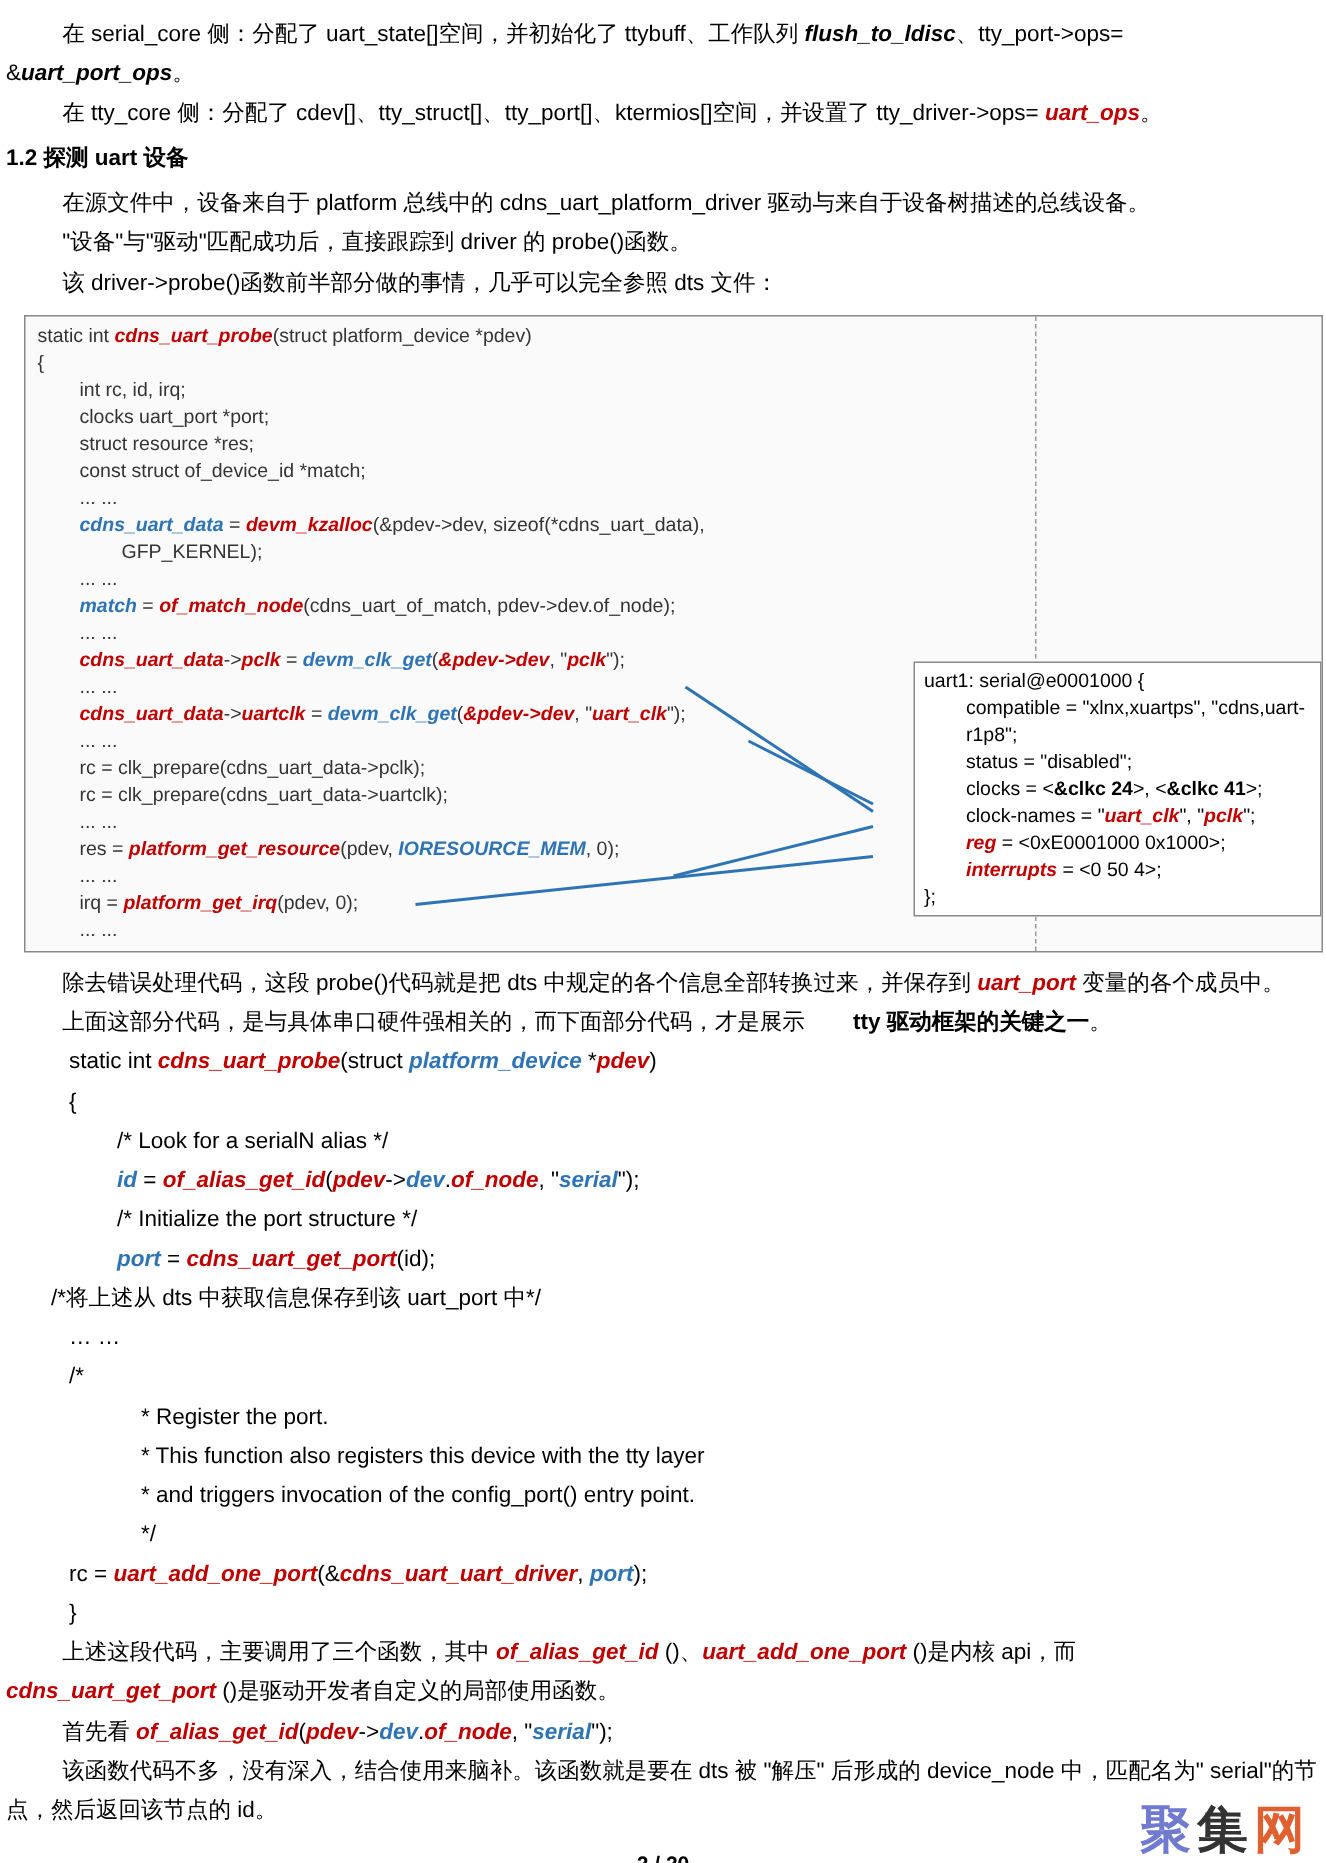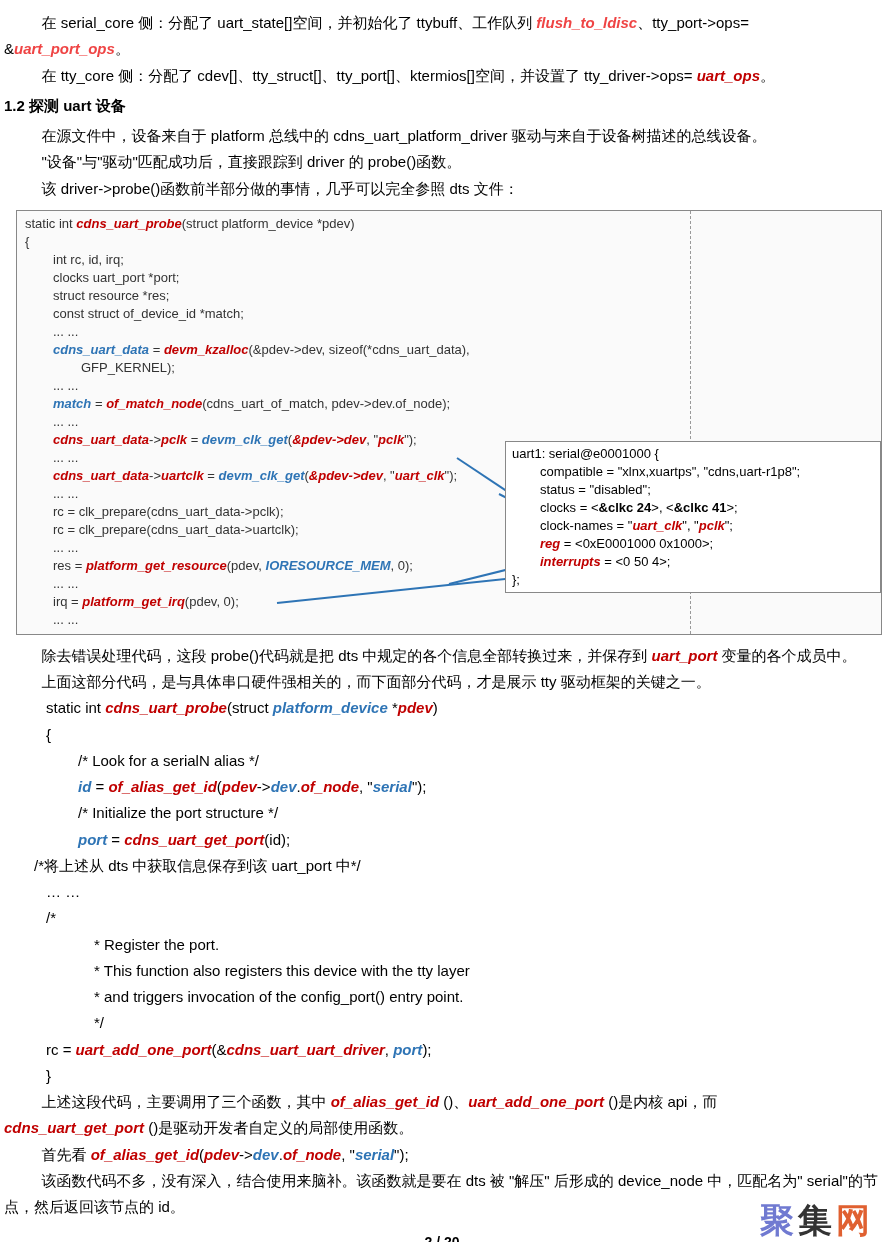--- a/index.html
+++ b/index.html
@@ -11,21 +11,21 @@
     line-height: 1.75;
     color: #000;
     background: #fff;
     width: 884px;
   }
   .para { text-indent: 2.5em; margin: 0; }
   .no-indent { text-indent: 0; margin: 0; }
   .heading { font-weight: bold; font-size: 15px; margin: 4px 0; }
   .red { color: #c00000; font-style: italic; font-weight: bold; }
   .blue { color: #2e74b5; font-style: italic; font-weight: bold; }
-  .teal { color: #ef4444; font-style: italic; font-weight: bold; }
+  .teal { color: #000000; font-style: italic; font-weight: bold; }
   .darkblue { color: #000000; font-weight: bold; }
   .codeimg {
     border: 1px solid #888;
     margin: 8px 0 8px 12px;
     position: relative;
     width: 866px;
     height: 425px;
     background: #fafafa;
   }
   .codeleft {
@@ -38,21 +38,21 @@
     font-family: Arial, sans-serif;
     font-size: 13px;
     line-height: 18px;
     color: #333;
   }
   .codeleft .ind1 { padding-left: 28px; }
   .codeleft .ind2 { padding-left: 56px; }
   .dts {
     position: absolute;
     right: 0; top: 230px;
-    width: 376px;
+    width: 272px;
     border: 1px solid #888;
     background: #fff;
     padding: 3px 6px;
     font-family: Arial, sans-serif;
     font-size: 13px;
     line-height: 18px;
     z-index: 2;
   }
   .dts .ind1 { padding-left: 28px; }
   .svglines { position: absolute; left:0; top:0; width:100%; height:100%; pointer-events:none; }
@@ -66,21 +66,21 @@
     bottom: 4px;
     font-size: 34px;
     font-weight: bold;
     font-family: "KaiTi","SimSun",serif;
     letter-spacing: 4px;
   }
   .wm1 { color: #707ad1; }
   .wm2 { color: #333; }
   .wm3 { color: #e06030; }
   .pagewrap { position: relative; min-height: 1230px; }
-  .b { font-weight: normal; }
+  .b { font-weight: bold; margin-left: 28px; }
 </style>
 </head>
 <body>
 
 <div class="pagewrap">
 
 <p class="para">
   <span>在 serial_core 侧：分配了 uart_state[]空间，并初始化了 ttybuff、工作队列 </span><span class="teal">flush_to_ldisc</span><span>、tty_port-&gt;ops= </span>
 </p>
 <p class="no-indent">

